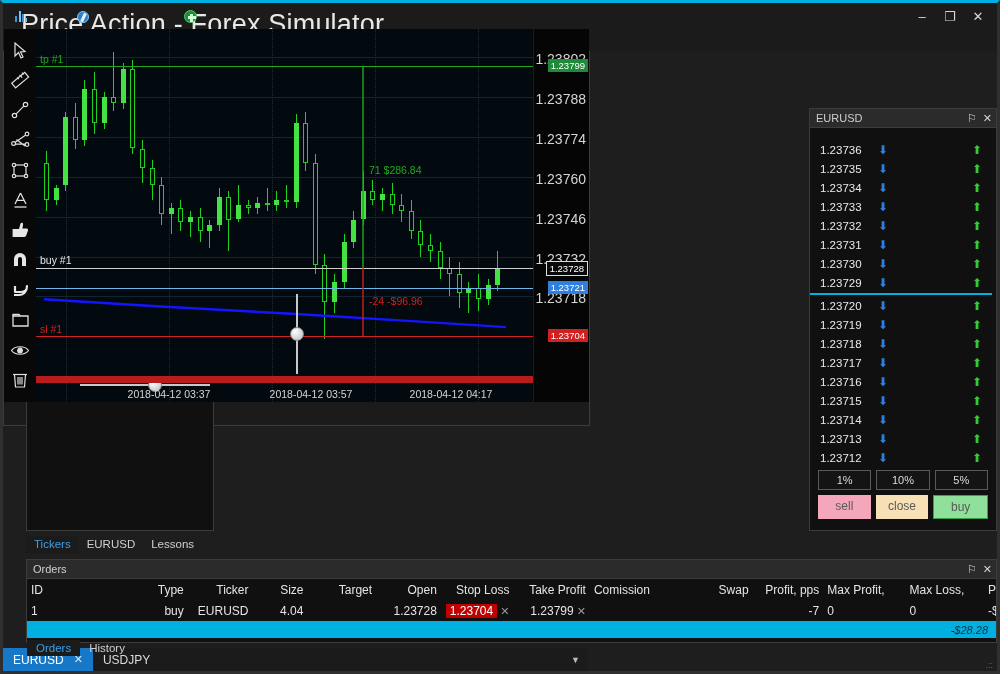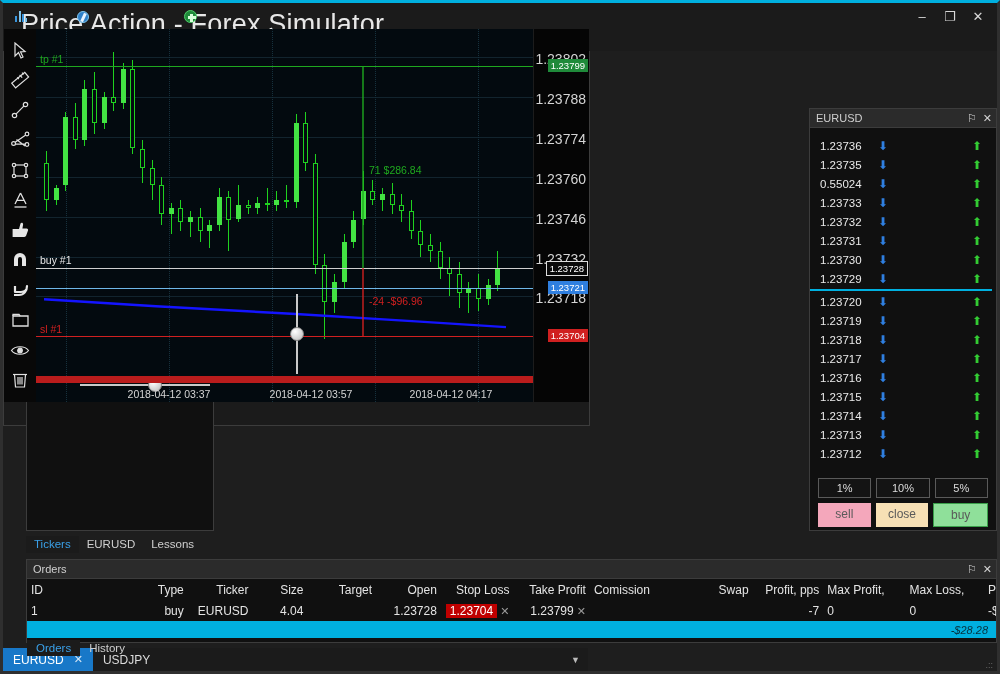--- a/index.html
+++ b/index.html
@@ -166,21 +166,21 @@
     position:absolute; left:0; bottom:0; width:585px; height:23px;
     background:#1b1b1b; display:flex; align-items:center; font-size:12px;
   }
   .ctab { height:23px; display:flex; align-items:center; gap:10px; padding:0 10px; color:#dcdcdc; }
   .ctab.act { background:#1878c8; color:#fff; }
   .ctab .x { font-size:11px; color:#d8e8f6; }
   .ctabs-drop { margin-left:auto; margin-right:8px; color:#bbb; font-size:9px; }
 
   
   #book { left:806px; top:105px; width:188px; height:423px; }
-  .bk-body { position:relative; height:338px; padding-top:0;margin-top:8px; }
+  .bk-body { position:relative; height:338px; padding-top:12px; }
   .bk-row { display:flex; align-items:center; height:19px; padding:0 0 0 10px; font-size:11.5px; }
   .bk-px { width:52px; color:#eaeaea; }
   .arr-d { color:#2f7fe0; font-size:12px; margin-left:6px; line-height:1; }
   .arr-u { color:#33cc33; font-size:12px; margin-left:auto; margin-right:14px; line-height:1; }
   .bk-sep { height:2px; background:#00b0e0; margin:1px 4px 1px 0; }
   .bk-pcts { display:flex; gap:5px; padding:4px 8px 0 8px; }
   .pct {
     flex:1; text-align:center; font-size:11px; color:#dcdcdc;
     border:1px solid #5a5a5a; background:#141414; padding:3px 0;
   }
@@ -726,21 +726,21 @@
           <span class="bk-px">1.23736</span>
           <span class="arr-d">⬇</span>
           <span class="arr-u">⬆</span>
         </div>
         <div class="bk-row">
           <span class="bk-px">1.23735</span>
           <span class="arr-d">⬇</span>
           <span class="arr-u">⬆</span>
         </div>
         <div class="bk-row">
-          <span class="bk-px">0.55024</span>
+          <span class="bk-px">1.23734</span>
           <span class="arr-d">⬇</span>
           <span class="arr-u">⬆</span>
         </div>
         <div class="bk-row">
           <span class="bk-px">1.23733</span>
           <span class="arr-d">⬇</span>
           <span class="arr-u">⬆</span>
         </div>
         <div class="bk-row">
           <span class="bk-px">1.23732</span>

